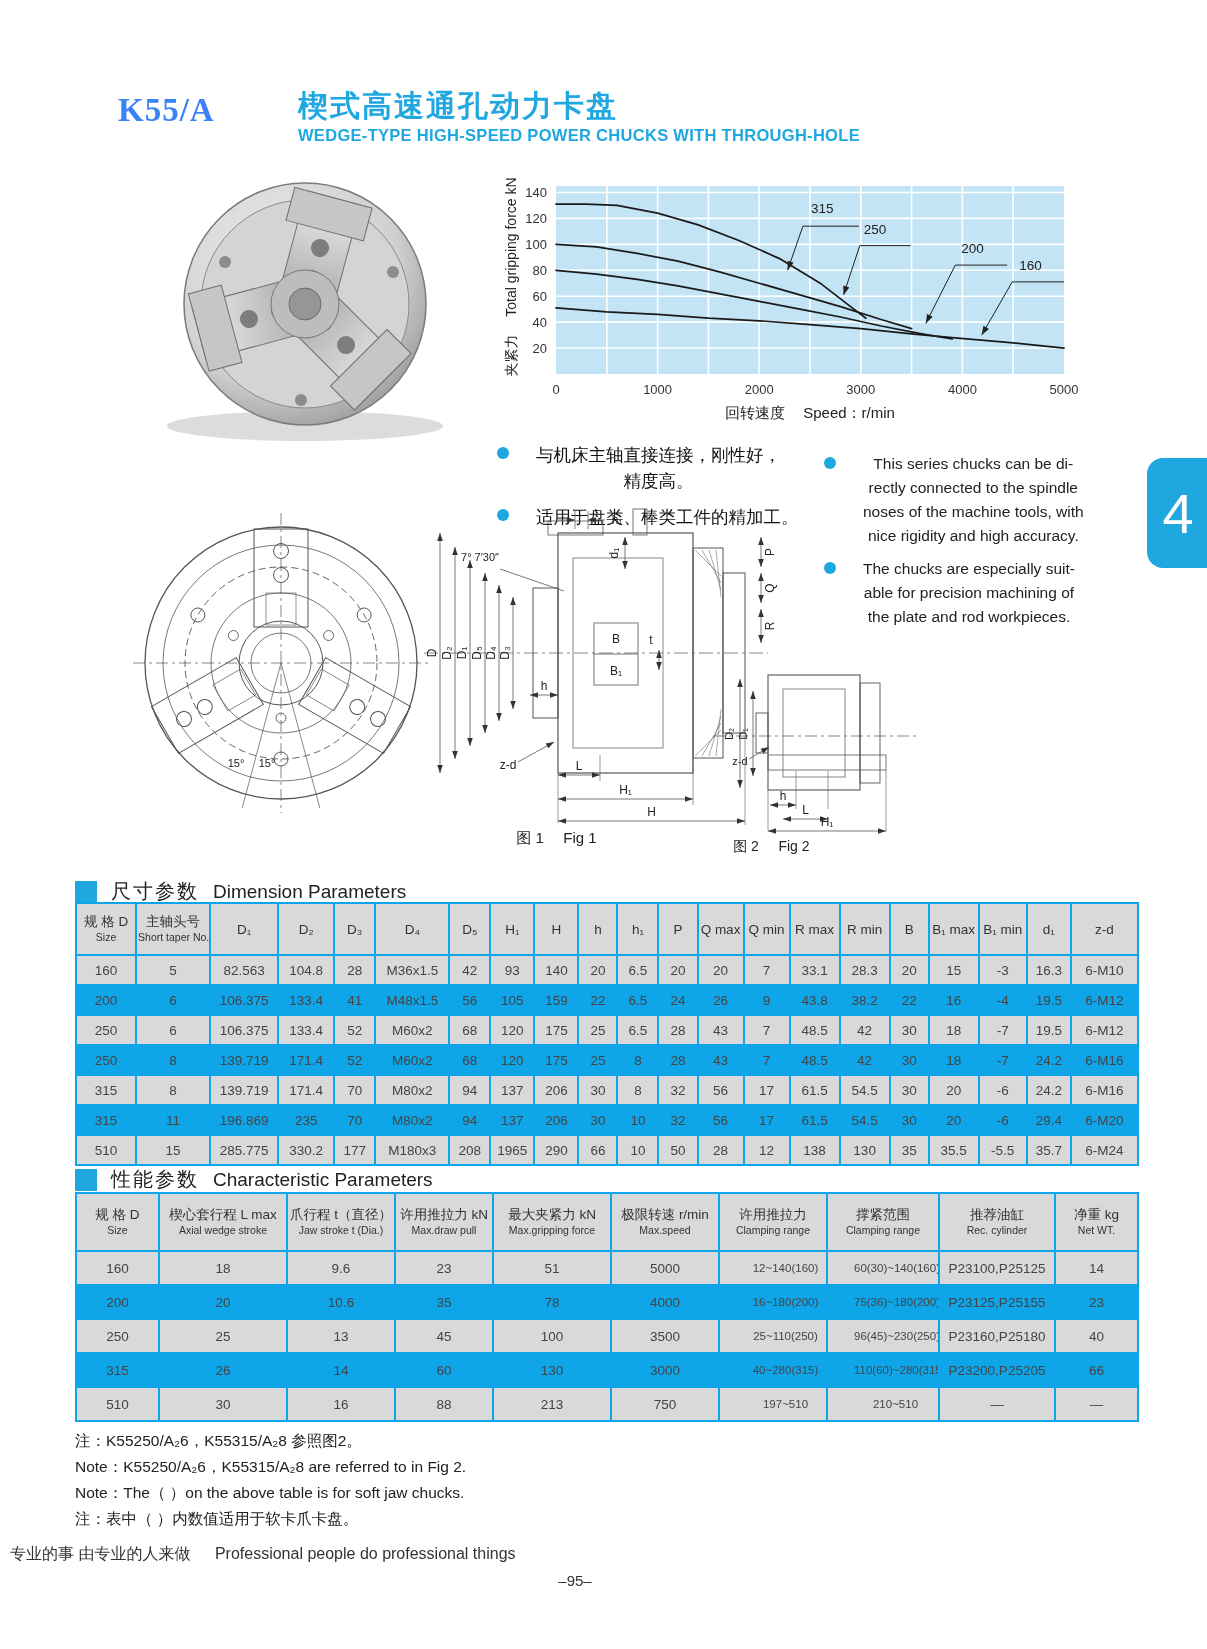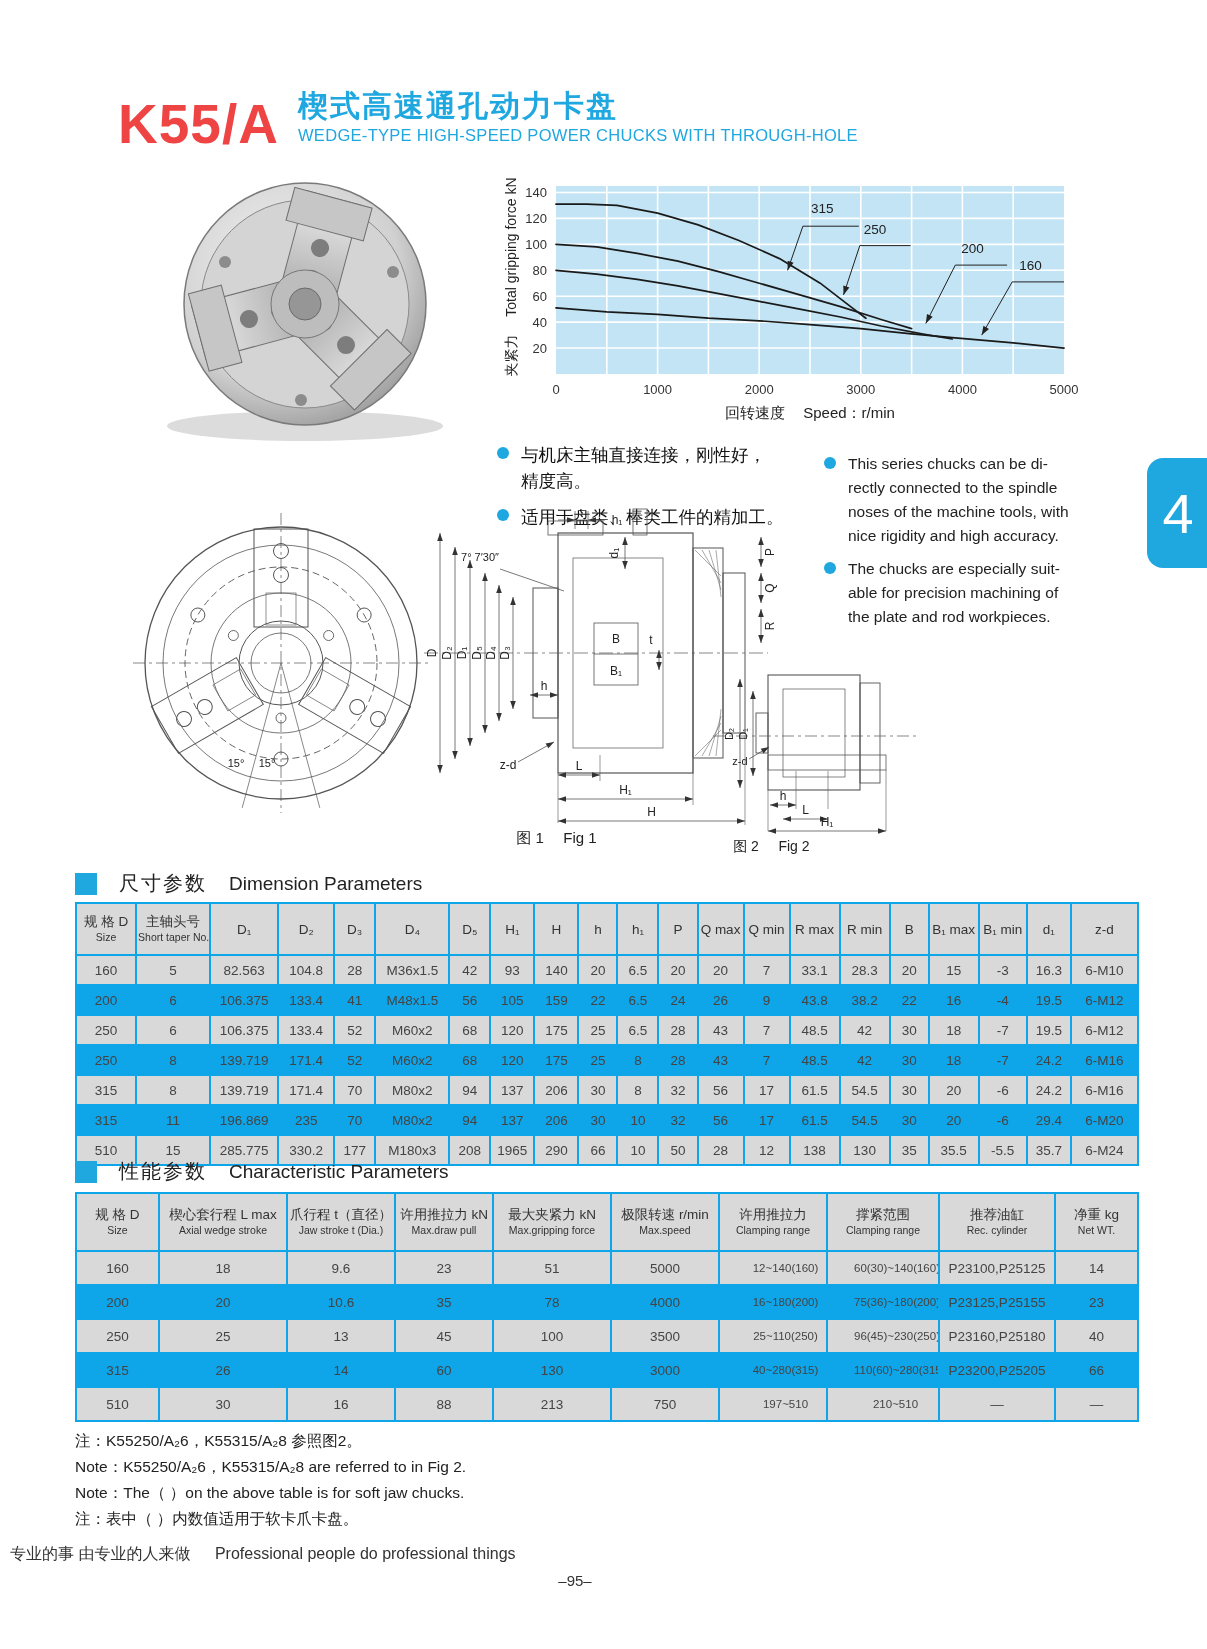--- a/index.html
+++ b/index.html
@@ -1,46 +1,46 @@
 <!DOCTYPE html>
 <html><head>
 <meta charset="utf-8">
 <style>
   html,body{margin:0;padding:0;background:#e8e8e8;}
   .page{position:relative;width:1207px;height:1649px;background:#ffffff;margin:0 auto;
         font-family:"Liberation Sans","DejaVu Sans",sans-serif;color:#3b3b3b;overflow:hidden;}
   .abs{position:absolute;}
 
   
-  .model{left:118px;top:92px;font-size:55px;font-weight:bold;color:#ef4444;letter-spacing:1px;}
+  .model{left:118px;top:92px;font-size:33px;font-weight:bold;color:#3b82f6;letter-spacing:1px;font-family:Liberation Serif, serif;}
   .title-cn{left:298px;top:86px;font-size:30px;font-weight:bold;color:#1fa7e0;letter-spacing:2px;}
-  .title-en{left:298px;top:126px;font-size:16.5px;color:#1fa7e0;letter-spacing:0.3px;}
+  .title-en{left:298px;top:126px;font-size:16.5px;color:#1fa7e0;letter-spacing:0.3px;font-weight:bold;}
 
   
   .x-title{left:556px;top:404px;width:508px;text-align:center;font-size:15px;color:#222;}
   .y-title{left:352px;top:268px;width:320px;text-align:center;font-size:14px;color:#222;
            transform:rotate(-90deg);transform-origin:center;}
   .x-title span, .y-title span{margin:0 7px;}
 
   
   .bullets{display:flex;flex-direction:column;gap:9px;}
-  .bullet{display:flex;align-items:flex-start;gap:12px;}
+  .bullet{display:flex;align-items:flex-start;gap:27px;text-align:center;}
   .dot{width:12px;height:12px;border-radius:50%;background:#1fa7e0;flex:0 0 auto;margin-top:5px;}
   .btxt{white-space:pre-line;}
   .bullets-cn{left:497px;top:442px;width:310px;}
   .bullets-cn .btxt{font-size:17.5px;color:#111;line-height:1.5;}
   .bullets-en{left:824px;top:452px;width:262px;}
   .bullets-en .btxt{font-size:15.5px;color:#222;line-height:1.55;}
 
   
   .tab4{left:1147px;top:458px;width:62px;height:110px;background:#1fa7e0;border-radius:16px 0 0 16px;
         color:#ffffff;font-size:56px;display:flex;align-items:center;justify-content:center;}
 
   
-  .sec-head{display:flex;align-items:center;gap:22px;}
+  .sec-head{display:flex;align-items:center;gap:14px;margin-top:8px;}
   .sq{width:22px;height:22px;background:#1fa7e0;}
   .t-cn{font-size:20px;color:#222;letter-spacing:2px;}
   .t-en{font-size:19px;color:#222;}
 
   
   table.data{border-collapse:separate;border-spacing:2px;table-layout:fixed;background:#0ea5e9;}
   table.data th,table.data td{text-align:center;vertical-align:middle;font-weight:normal;
         overflow:hidden;white-space:nowrap;}
   table.data thead th{background:#d9d9d9;color:#333;}
   table.data tbody tr:nth-child(odd) td{background:#d9d9d9;}

